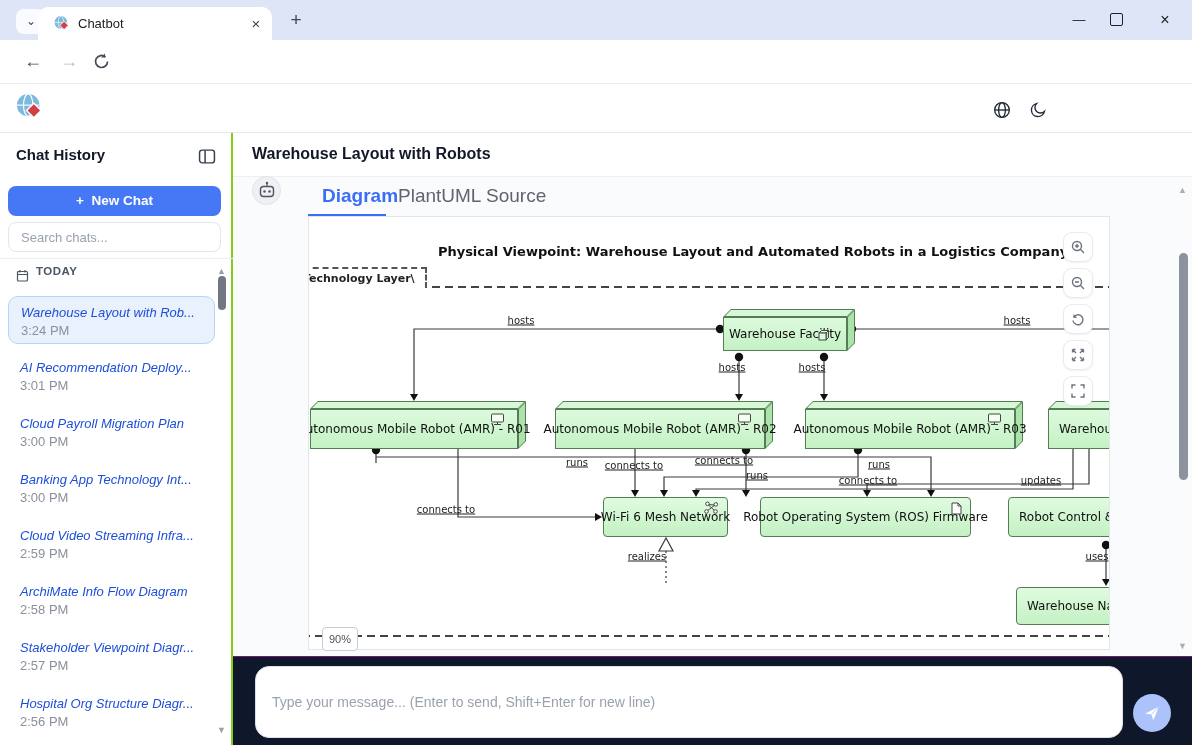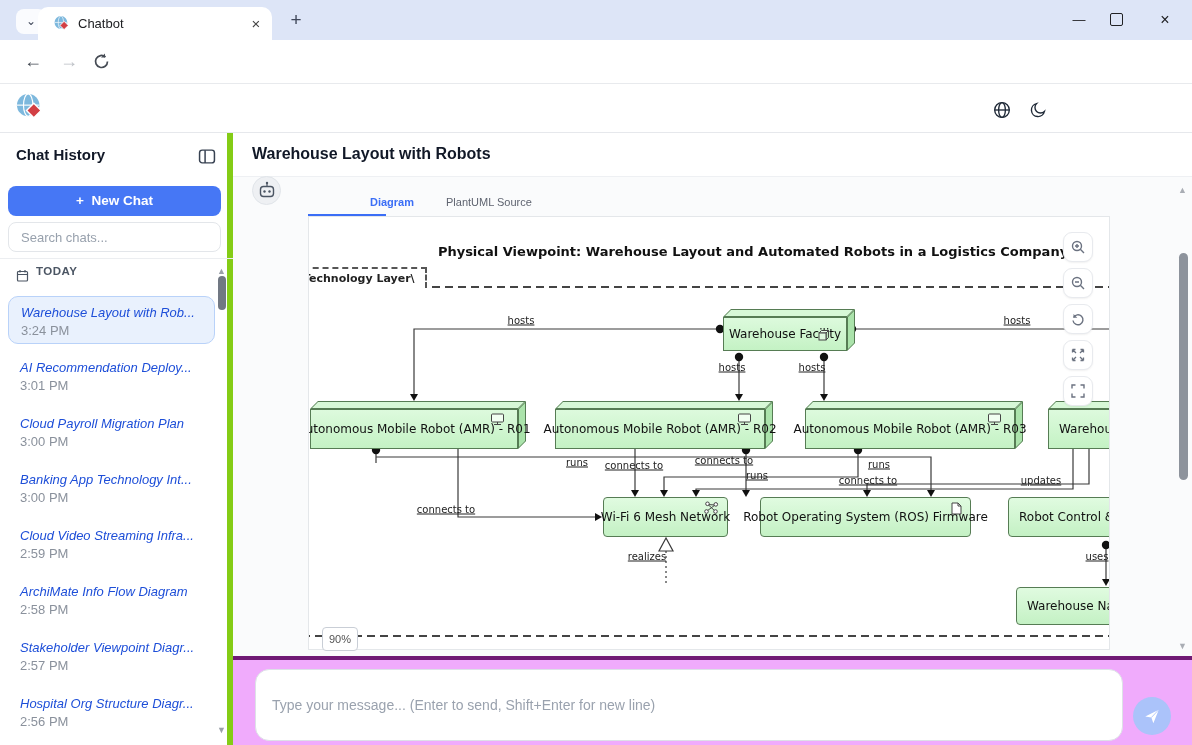--- a/index.html
+++ b/index.html
@@ -24,40 +24,40 @@
   #extsep { left:1068px; top:53px; width:1px; height:19px; background:#dadce0; }
 
   
   #appheader { left:0; top:84px; width:1192px; height:49px; background:#fff; border-bottom:1px solid #e6e8ec; }
   #appname { left:50px; top:91px; font-size:15px; font-weight:bold; color:#111827; }
   #powered { left:50px; top:109px; font-size:11.5px; color:#6b7280; }
   #powered a { color:#6b7280; }
   #moreapps { left:1060px; top:94px; width:86px; height:29px; border-radius:15px; background:linear-gradient(180deg,#2bab6e,#1c9a5e); color:#fff; font-size:13px; font-weight:bold; text-align:center; line-height:29px; }
 
   
-  #sidebar { left:0; top:133px; width:233px; height:612px; background:#fff; border-right:6px solid #84cc16; }
+  #sidebar { left:0; top:133px; width:233px; height:612px; background:#fff; border-right:2px solid #84cc16; }
   #chathist { left:16px; top:13px; font-size:15px; font-weight:bold; color:#111827; }
   #newchat { left:8px; top:53px; width:213px; height:30px; background:#4677f5; border-radius:8px; color:#fff; font-size:13.5px; font-weight:bold; text-align:center; line-height:30px; }
   #searchbox { left:8px; top:89px; width:213px; height:30px; border:1px solid #e3e6ea; border-radius:8px; font-size:13px; color:#6b7280; padding:0 12px; outline:none; }
   #searchbox::placeholder { color:#98a1ad; }
   #sidediv { left:0; top:125px; width:233px; height:1px; background:#eceef1; }
   #todayrow { left:16px; top:132px; font-size:11.5px; font-weight:bold; letter-spacing:.5px; color:#4b5563; }
   .item { left:8px; width:207px; height:48px; border-radius:10px; }
   .item.selected { background:#e9f1fd; border:1px solid #b9d2f9; }
   .ititle { position:absolute; left:12px; top:8px; font-size:13px; color:#1d4ed8; white-space:nowrap;font-style:italic; }
   .itime { position:absolute; left:12px; top:26px; font-size:13px; color:#8a919c; }
   .sbar-arrow { left:217px; width:10px; height:10px; color:#9aa0a8; font-size:9px; line-height:10px; }
   #sbar-thumb { left:218px; top:143px; width:8px; height:34px; background:#717883; border-radius:4px; }
 
   
   #main { left:233px; top:133px; width:959px; height:523px; background:#fafbfc; }
   #maintitlebar { left:0; top:0; width:959px; height:44px; background:#fff; border-bottom:1px solid #eef0f3; }
   #maintitle { left:19px; top:12px; font-size:16px; font-weight:bold; color:#111827; }
   #msg-avatar { left:19px; top:43px; width:29px; height:29px; border-radius:50%; background:#eef0f3; border:1px solid #e0e4e9; }
-  .tabtxt { top:63px; font-size:11px;margin-left:48px; }
+  .tabtxt { top:52px; font-size:19px; }
   #tab-diagram { left:89px; color:#3b6ef6; font-weight:bold; }
   #tab-source { left:165px; color:#5f6470; }
   #tabline { left:75px; top:81px; width:78px; height:2px; background:#3b6ef6; }
   #tabborder { left:75px; top:83px; width:802px; height:1px; background:#e4e7ea; }
   #dvp { left:75px; top:84px; width:802px; height:433px; background:#fff; border:1px solid #e4e7ea; border-top:none; overflow:hidden; }
 
   
   #dgtitle { left:444px; top:34px; transform:translate(-50%,-50%); font-size:13px; font-weight:bold; color:#111; white-space:nowrap; font-family:"DejaVu Sans",sans-serif; }
   #boundlabel { left:-16px; top:50px; height:21px; padding:3px 10px 0 8px; border:2px dashed #555; border-bottom:none; font-size:11px; font-weight:bold; color:#222; background:#fff; white-space:nowrap; font-family:"DejaVu Sans",sans-serif; }
   .elabel { position:absolute; transform:translate(-50%,-50%); font-size:10px; color:#222; white-space:nowrap; font-family:"DejaVu Sans",sans-serif;text-decoration:underline; }
@@ -69,21 +69,21 @@
   .nf.clip, .n3.clip .front { justify-content:flex-start; padding-left:10px; }
   .nicon { position:absolute; right:10px; top:4px; }
   .n3 .nicon { right:16px; top:11px; }
 
   .zbtn { left:830px; width:30px; height:30px; background:#fff; border:1px solid #e8eaee; border-radius:9px; box-shadow:0 1px 2px rgba(0,0,0,.06); display:flex; align-items:center; justify-content:center; }
   #zoombadge { left:89px; top:494px; width:36px; height:24px; background:#fff; border:1px solid #c9ced6; border-radius:4px; font-size:11px; color:#555; text-align:center; line-height:22px; }
   .mbar-arrow { left:945px; width:10px; height:10px; color:#a9adb4; font-size:9px; line-height:10px; }
   #mbar-thumb { left:946px; top:120px; width:9px; height:227px; background:#8d939c; border-radius:5px; }
 
   
-  #composer { left:233px; top:656px; width:959px; height:89px; background:#f0abfc; border-top:4px solid #701a75; }
+  #composer { left:233px; top:656px; width:959px; height:89px; background:#0f172a; border-top:1px solid #701a75; }
   #composer-input { left:22px; top:9px; width:868px; height:72px; border:1px solid #dde1e7; border-radius:14px; padding:0 16px; font-size:14px; color:#374151; outline:none; font-family:"Liberation Sans",sans-serif; }
   #composer-input::placeholder { color:#9aa2ae; }
   #sendbtn { left:900px; top:37px; width:38px; height:38px; border-radius:50%; background:#abc3fa; display:flex; align-items:center; justify-content:center; }
 </style>
 </head>
 <body>
 
 <div id="stage">
 
   <div id="titlebar" class="abs">

